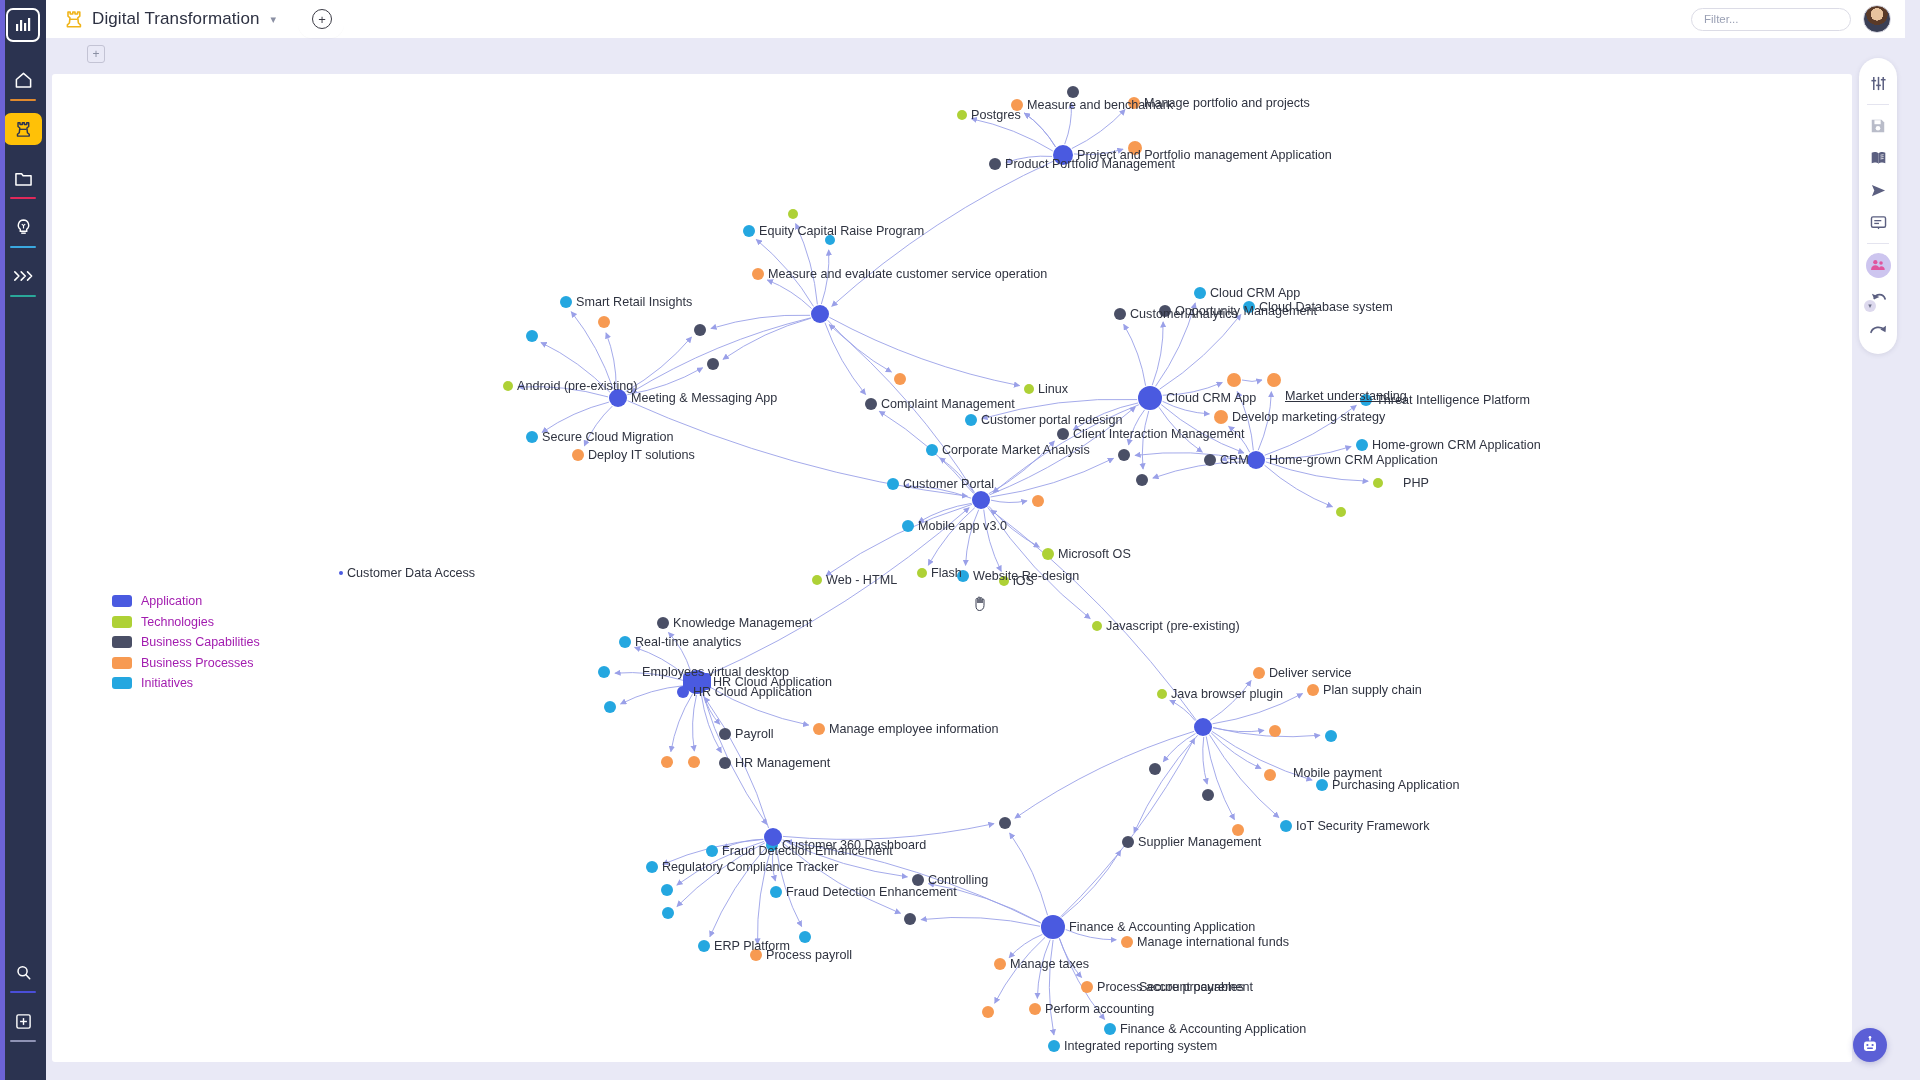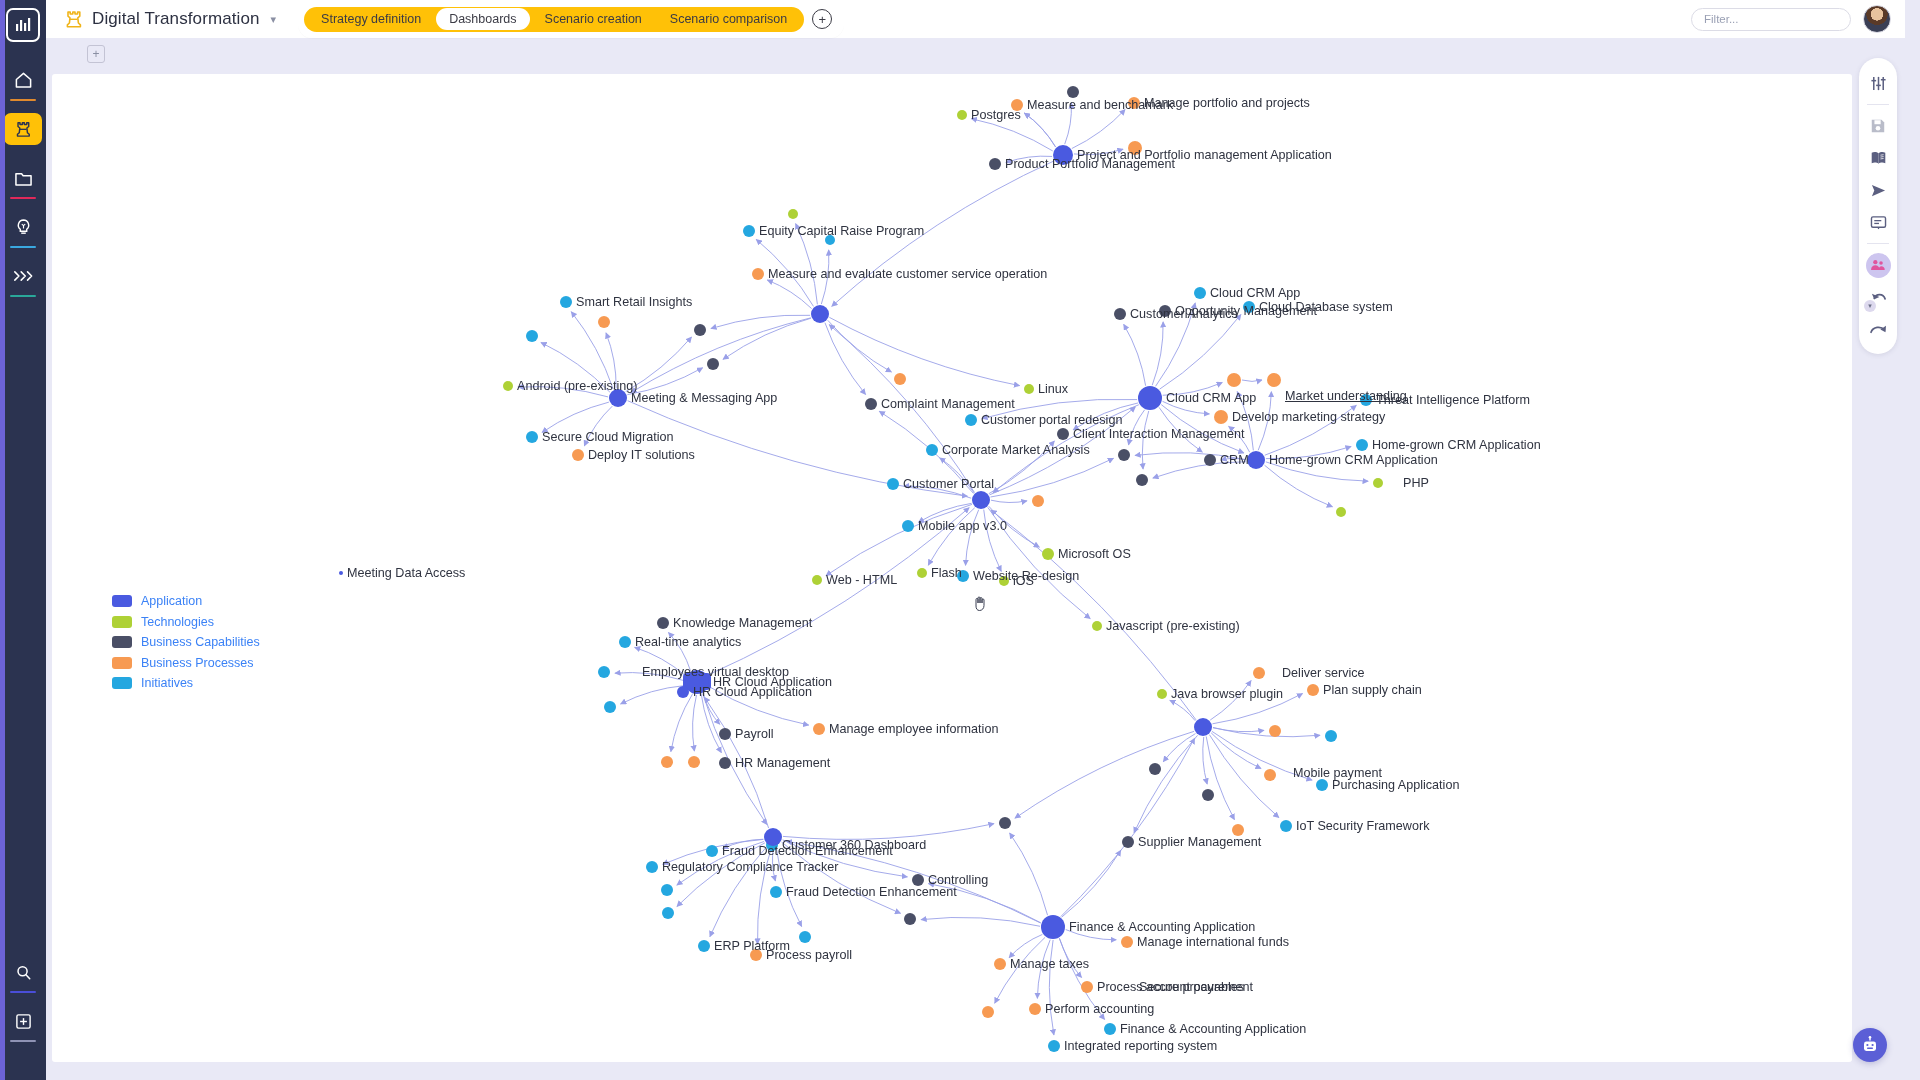--- a/index.html
+++ b/index.html
@@ -115,21 +115,21 @@
     position: absolute; left: 52px; top: 74px;
     width: 1800px; height: 988px;
     background: #ffffff; border-radius: 3px;
     overflow: hidden;
   }
   #graph { position: absolute; inset: 0; width: 100%; height: 100%; }
 
   .legend { position: absolute; left: 60px; top: 520px; z-index: 5; }
   .legend-row { display: flex; align-items: center; gap: 9px; margin-bottom: 6.5px; }
   .legend-sw { width: 20px; height: 12px; border-radius: 3px; }
-  .legend-lb { font-size: 12.5px; color: #3b82f6; }
+  .legend-lb { font-size: 12.5px; color: #a21caf; }
 
   .node-label {
     position: absolute; font-size: 12.6px; color: #2f3340;
     white-space: nowrap; transform: translateY(-50%);
     font-family: "Liberation Sans", sans-serif;
   }
   .cursor-hand {
     position: absolute; width: 16px; height: 18px; z-index: 9;
   }
 
@@ -250,26 +250,20 @@
     <div class="proj">
       <svg width="19" height="21" viewBox="0 0 19 21">
         <path d="M4 3 h2.2 v2 h2.6 v-2 h2.2 v2 h2.6 v-2 h2.2 v4.2 l-2 1.6 l0.6 5.2 l2 1.8 v2 h-13 v-2 l2-1.8 l0.6-5.2 l-2-1.6 z" fill="none" stroke="#f0b419" stroke-width="1.6" stroke-linejoin="round"></path>
         <rect x="5.6" y="9.6" width="7.8" height="1.4" fill="#f0b419"></rect>
       </svg>
       <span class="proj-title">Digital Transformation</span>
       <span class="caret">▾</span>
     </div>
 
     <div class="pill-wrap">
-      <div class="pill-group" id="pill-group">
-          <div class="pill">Strategy definition</div>
-          <div class="pill sel">Dashboards</div>
-          <div class="pill">Scenario creation</div>
-          <div class="pill">Scenario comparison</div>
-        </div>
       <div class="pill-add">+</div>
     </div>
 
     <div class="topbar-right">
       <input class="filter-input" placeholder="Filter..." style="">
       <div class="avatar"></div>
     </div>
   </div>
 
   <div class="subbar">
@@ -553,35 +547,35 @@
         <div class="node-label" style="left: 683px; top: 660px;">Payroll</div>
         <div class="node-label" style="left: 683px; top: 689px;">HR Management</div>
         <div class="node-label" style="left: 670px; top: 777px;">Fraud Detection Enhancement</div>
         <div class="node-label" style="left: 730px; top: 771px;">Customer 360 Dashboard</div>
         <div class="node-label" style="left: 610px; top: 793px;">Regulatory Compliance Tracker</div>
         <div class="node-label" style="left: 734px; top: 818px;">Fraud Detection Enhancement</div>
         <div class="node-label" style="left: 662px; top: 872px;">ERP Platform</div>
         <div class="node-label" style="left: 714px; top: 881px;">Process payroll</div>
         <div class="node-label" style="left: 876px; top: 806px;">Controlling</div>
         <div class="node-label" style="left: 1119px; top: 620px;">Java browser plugin</div>
-        <div class="node-label" style="left: 1217px; top: 599px; margin-left: 13px;">Deliver service</div>
+        <div class="node-label" style="left: 1217px; top: 599px;">Deliver service</div>
         <div class="node-label" style="left: 1271px; top: 616px;">Plan supply chain</div>
         <div class="node-label" style="left: 1241px; top: 662px; margin-top: 37px;">Mobile payment</div>
         <div class="node-label" style="left: 1280px; top: 711px;">Purchasing Application</div>
         <div class="node-label" style="left: 1244px; top: 752px;">IoT Security Framework</div>
         <div class="node-label" style="left: 1086px; top: 768px;">Supplier Management</div>
         <div class="node-label" style="left: 1017px; top: 853px;">Finance &amp; Accounting Application</div>
         <div class="node-label" style="left: 1085px; top: 868px;">Manage international funds</div>
         <div class="node-label" style="left: 958px; top: 890px;">Manage taxes</div>
         <div class="node-label" style="left: 1045px; top: 913px;">Process account payables</div>
         <div class="node-label" style="left: 1087px; top: 913px;">Secure procurement</div>
         <div class="node-label" style="left: 993px; top: 935px;">Perform accounting</div>
         <div class="node-label" style="left: 1068px; top: 955px;">Finance &amp; Accounting Application</div>
         <div class="node-label" style="left: 1012px; top: 972px;">Integrated reporting system</div>
-        <div class="node-label" style="left: 295px; top: 499px;">Meeting Data Access</div>
+        <div class="node-label" style="left: 295px; top: 499px;">Customer Data Access</div>
       </div>
 
     <svg class="cursor-hand" id="cursor" viewBox="0 0 16 18" style="left: 921px; top: 520px;">
       <path d="M3 9 V5.5 a1 1 0 0 1 2 0 V9 V4 a1 1 0 0 1 2 0 V9 V4.6 a1 1 0 0 1 2 0 V9 V6 a1 1 0 0 1 2 0 v5.5
                c0 3-2 5-4.5 5 S3 14.5 3 12 z" fill="#fff" stroke="#3a3f52" stroke-width="1"></path>
     </svg>
 
     <div class="legend">
       <div id="legend-rows">
           <div class="legend-row">

